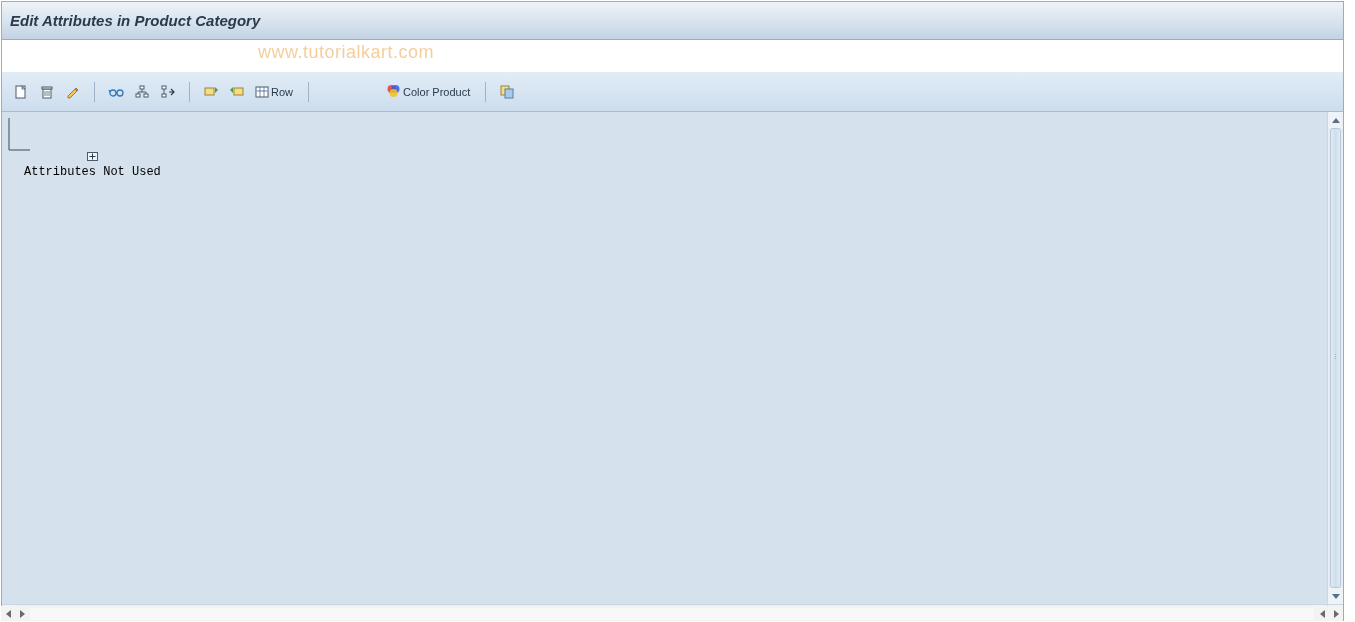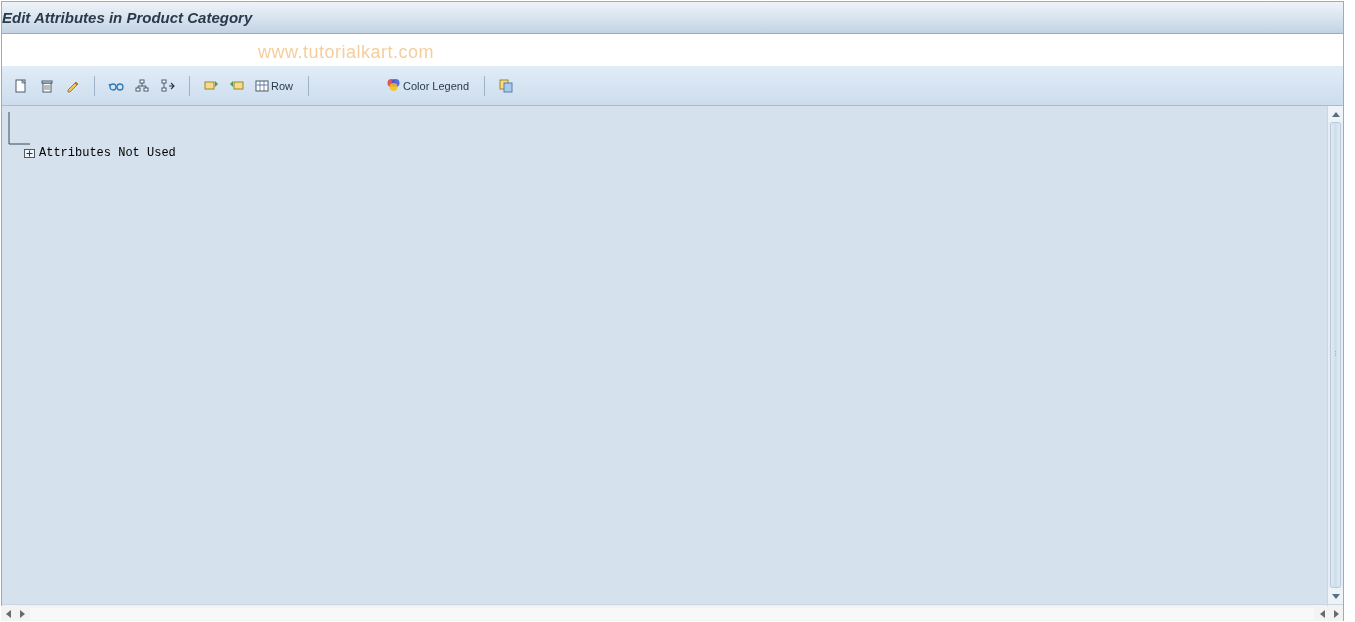--- a/index.html
+++ b/index.html
@@ -19,25 +19,26 @@
     .main-container {
       width: 1343px;
       height: 620px;
       border: 1px solid #9aacc0;
       display: flex;
       flex-direction: column;
       position: relative;
       margin: 1px;
     }
     .title-bar {
-      height: 32px;
+      height: 38px;
       background: linear-gradient(to bottom, #eef3f8 0%, #d9e4ef 50%, #c3d3e3 100%);
       border-bottom: 1px solid #9aacc0;
       display: flex;
       align-items: center;
+      padding-left: 8px;
     }
     .title-text {
       font-weight: bold;
       font-style: italic;
       font-size: 15px;
       color: #2b3a4a;
     }
     .toolbar {
       height: 40px;
       background: linear-gradient(to bottom, #e1ecf6 0%, #cdddee 100%);
@@ -98,20 +99,21 @@
       top: 12px;
       display: flex;
       align-items: flex-start;
     }
     .tree-node-row {
       display: flex;
       align-items: center;
       gap: 4px;
       margin-top: 28px;
       margin-left: 2px;
+      flex-direction: column;
     }
     .tree-branch {
       position: absolute;
       left: 6px;
       top: 6px;
     }
     .expand-box {
       width: 11px;
       height: 9px;
       border: 1px solid #4a5a6a;
@@ -399,21 +401,21 @@
     <span style="width:60px"></span>
 
     <span class="tb-btn-text" title="Color Legend">
       <span>
         <svg width="15" height="15" viewBox="0 0 15 15">
           <circle cx="5.5" cy="5" r="4" fill="#e63838" opacity="0.85"></circle>
           <circle cx="9.5" cy="5" r="4" fill="#3858e6" opacity="0.85"></circle>
           <circle cx="7.5" cy="9" r="4" fill="#f4c21a" opacity="0.85"></circle>
         </svg>
       </span>
-      <span class="tb-label">Color Legend</span>
+      <span class="tb-label">Color Product</span>
     </span>
 
     <span class="tb-sep"></span>
 
     <span class="tb-btn" title="Copy">
       <span>
         <svg width="14" height="14" viewBox="0 0 14 14">
           <rect x="1" y="1" width="8" height="9" fill="#f4dd8a" stroke="#a0832a"></rect>
           <rect x="5" y="4" width="8" height="9" fill="#a7cbef" stroke="#5a7da0"></rect>
         </svg>

